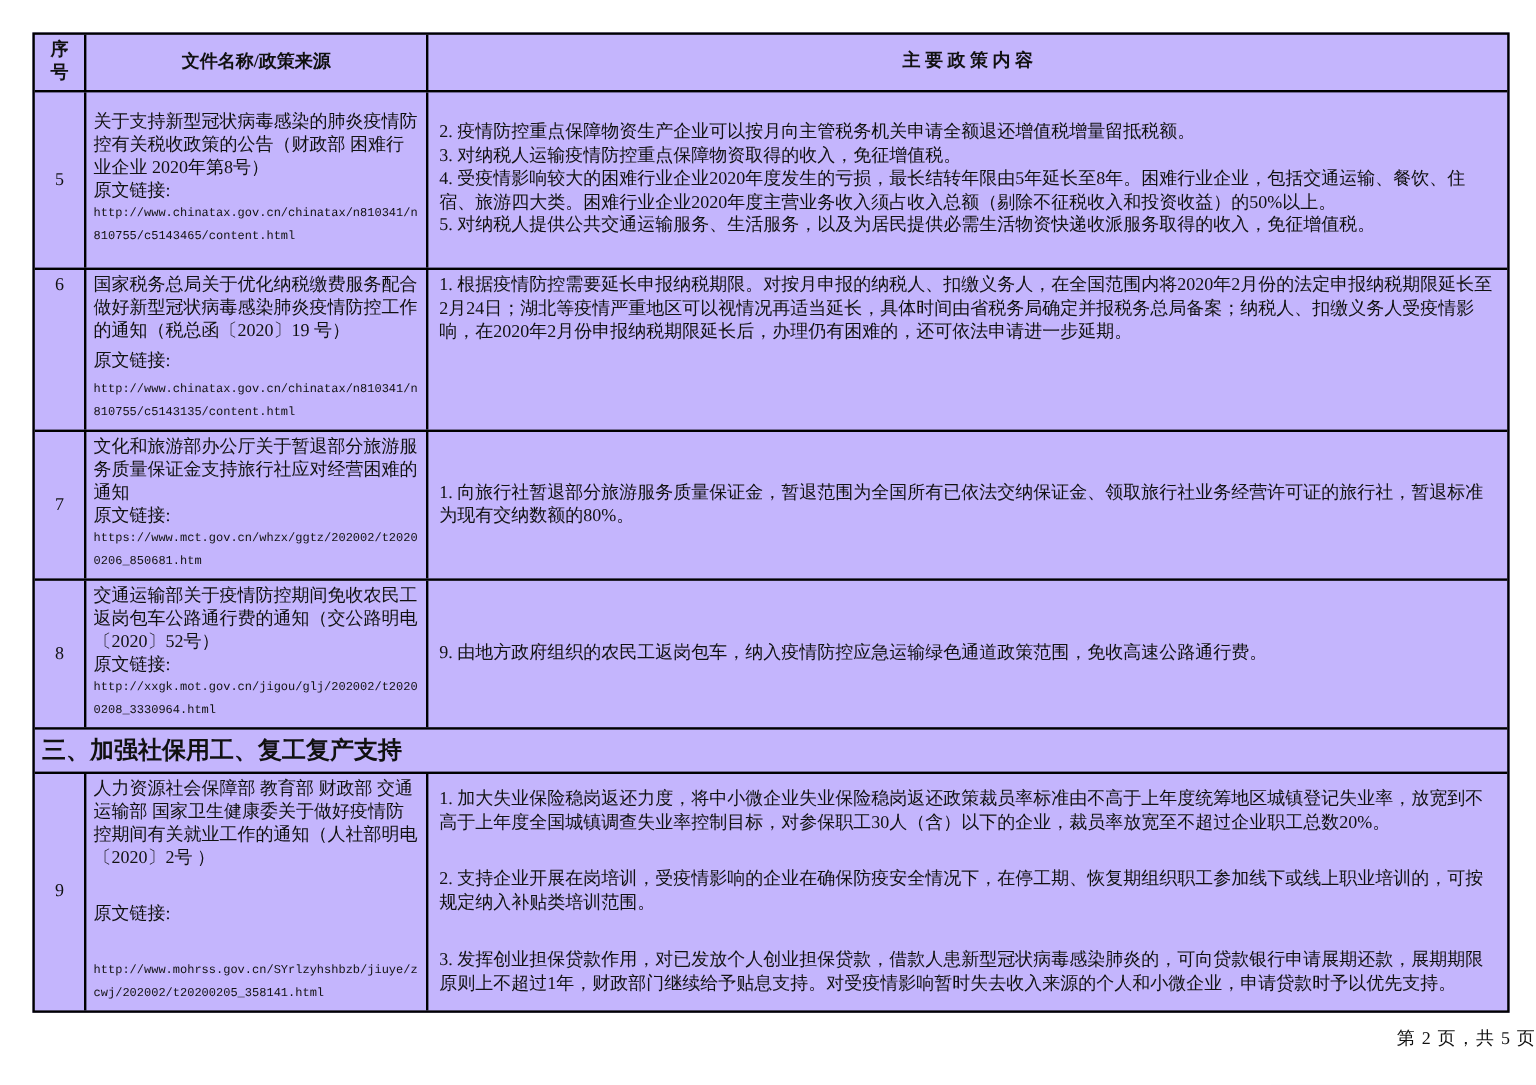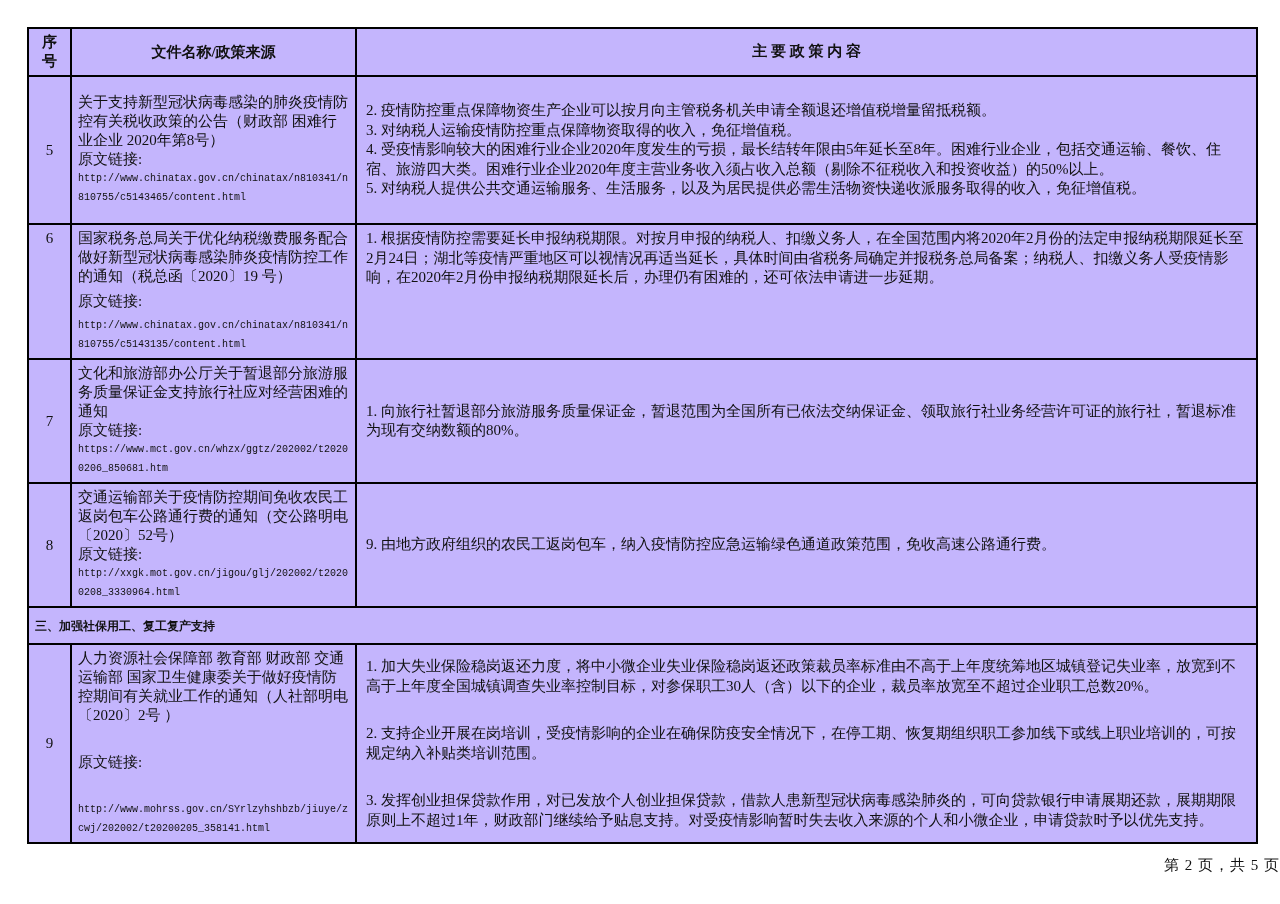--- a/index.html
+++ b/index.html
@@ -36,21 +36,21 @@
     font-weight:bold;text-align:center;align-items:center;justify-content:center;
     min-height:42px;font-size:15px;
   }
   .row-5 .cell{min-height:146px;}
   .row-6 .cell{min-height:133px;justify-content:space-between;}
   .row-7 .cell{min-height:122px;}
   .row-8 .cell{min-height:108px;}
   .row-9 .cell{min-height:159px;gap:28px;}
   .section-row{border-bottom:2px solid #000;}
   .section-cell{
-    padding:8px 6px 7px 6px;font-weight:bold;font-size:12px;line-height:20px;
+    padding:8px 6px 7px 6px;font-weight:bold;font-size:20px;line-height:20px;
     box-sizing:border-box;
   }
   .doc-title{word-break:break-word;}
   .doc-url{
     font-family:Liberation Mono, monospace;
     font-size:10px;line-height:19px;
     word-break:break-all;
   }
   .policy-item{word-break:break-word;}
   .page-footer{

